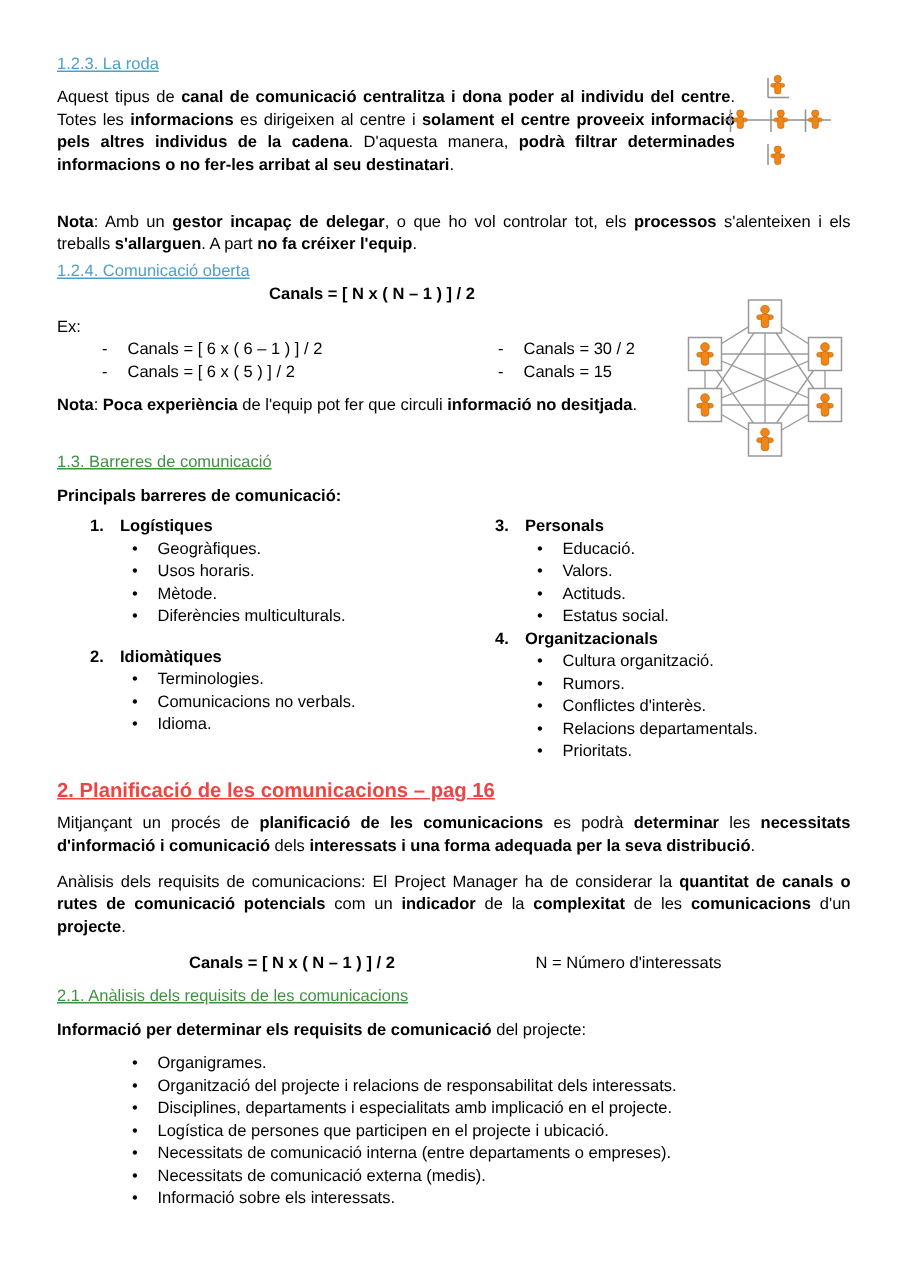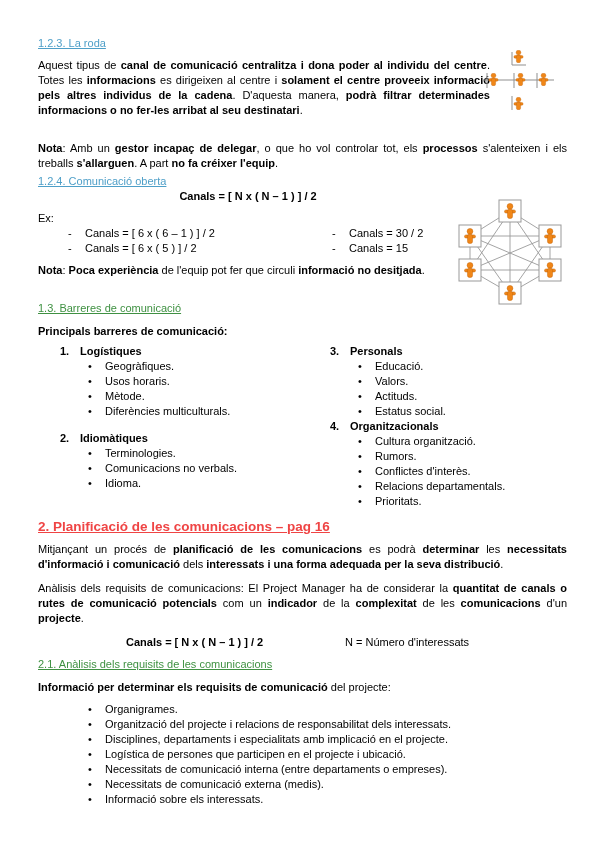--- a/index.html
+++ b/index.html
@@ -23,21 +23,21 @@
   .ex-row{display:flex;}
   .ex-cell{display:flex;width:264px;}
   .dash{margin-left:30px;width:17px;flex:0 0 17px;}
   .grid13{display:grid;grid-template-columns:270px 1fr;margin-top:5px;}
   .grp-title{display:flex;font-weight:bold;}
   .num{margin-left:22px;width:20px;flex:0 0 20px;}
   .b-row{display:flex;}
   .blt{margin-left:50px;width:17px;flex:0 0 17px;}
   .f-row{position:relative;height:15px;}
   .f-formula{font-weight:bold;margin-left:88px;}
-  .f-note{position:absolute;left:307px;top:0;}
+  .f-note{position:absolute;left:319px;top:0;}
   .diagram{position:absolute;}
   #wheel-diagram{left:482px;top:48px;}
   #open-diagram{left:453px;top:196px;}
 </style>
 </head>
 <body>
 
 <div class="page">
 
   <svg width="0" height="0" style="position:absolute">

